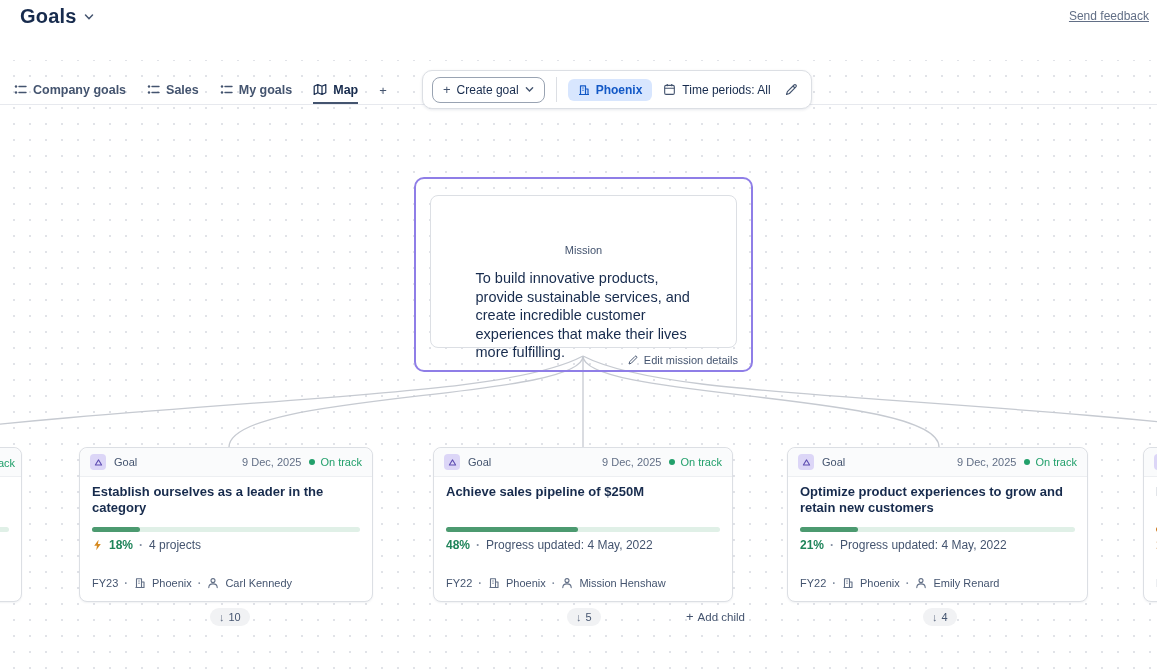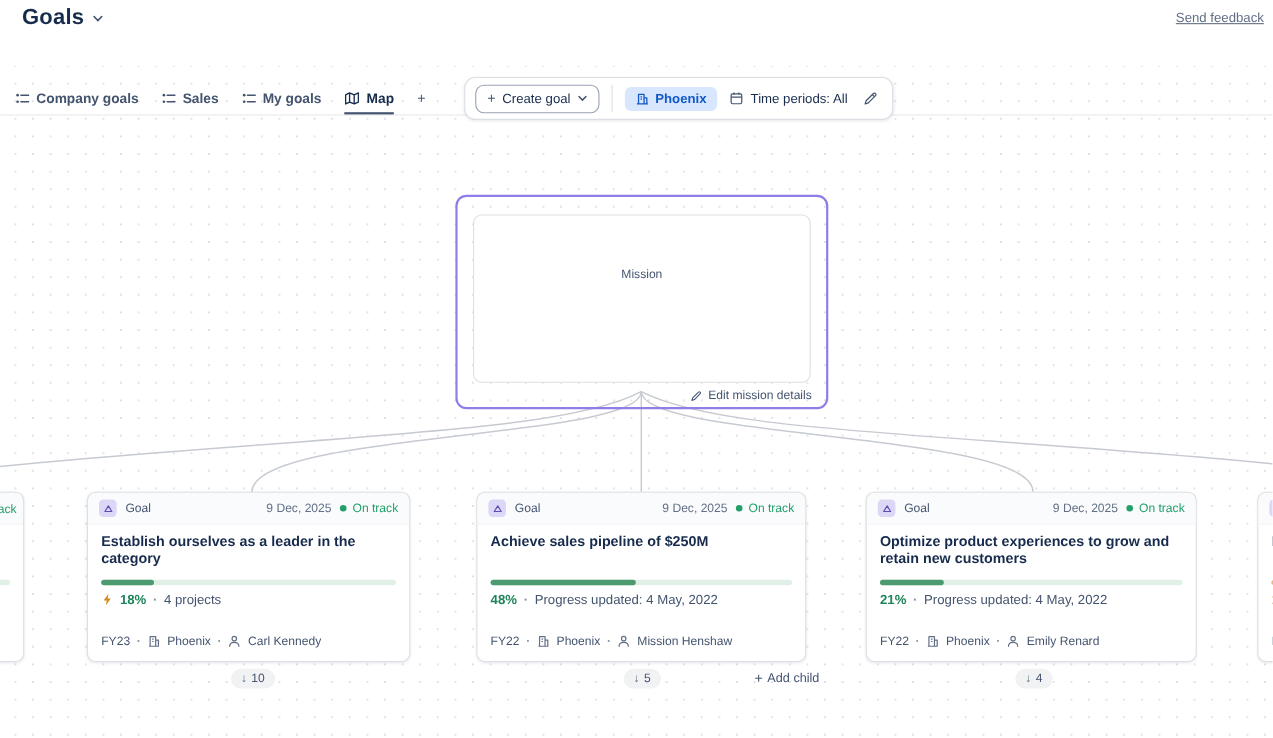--- a/index.html
+++ b/index.html
@@ -173,20 +173,21 @@
     <div class="tb-pencil">
       <svg width="15" height="15" viewBox="0 0 15 15">
           <path d="M2.5 12.5 L3.4 9.6 L10 3 a1.3 1.3 0 0 1 1.9 0 l0 0 a1.3 1.3 0 0 1 0 1.9 L5.4 11.5 L2.5 12.5 Z M9 4 L11 6" stroke="#44546F" stroke-width="1.1" fill="none" stroke-linejoin="round"></path>
         </svg>
     </div>
   </div>
 
   <div class="mission-wrap">
     <div class="mission-card">
       <div class="mission-label">Mission</div>
+      <div class="mission-text">To build innovative products, provide sustainable services, and create incredible customer experiences that make their lives more fulfilling.</div>
     </div>
     <div class="mission-edit">
       <svg width="12" height="12" viewBox="0 0 15 15">
           <path d="M2.5 12.5 L3.4 9.6 L10 3 a1.3 1.3 0 0 1 1.9 0 l0 0 a1.3 1.3 0 0 1 0 1.9 L5.4 11.5 L2.5 12.5 Z" stroke="#44546F" stroke-width="1.2" fill="none" stroke-linejoin="round"></path>
         </svg>
       <span>Edit mission details</span>
     </div>
   </div>
 
   <div class="gcard partial-left">

